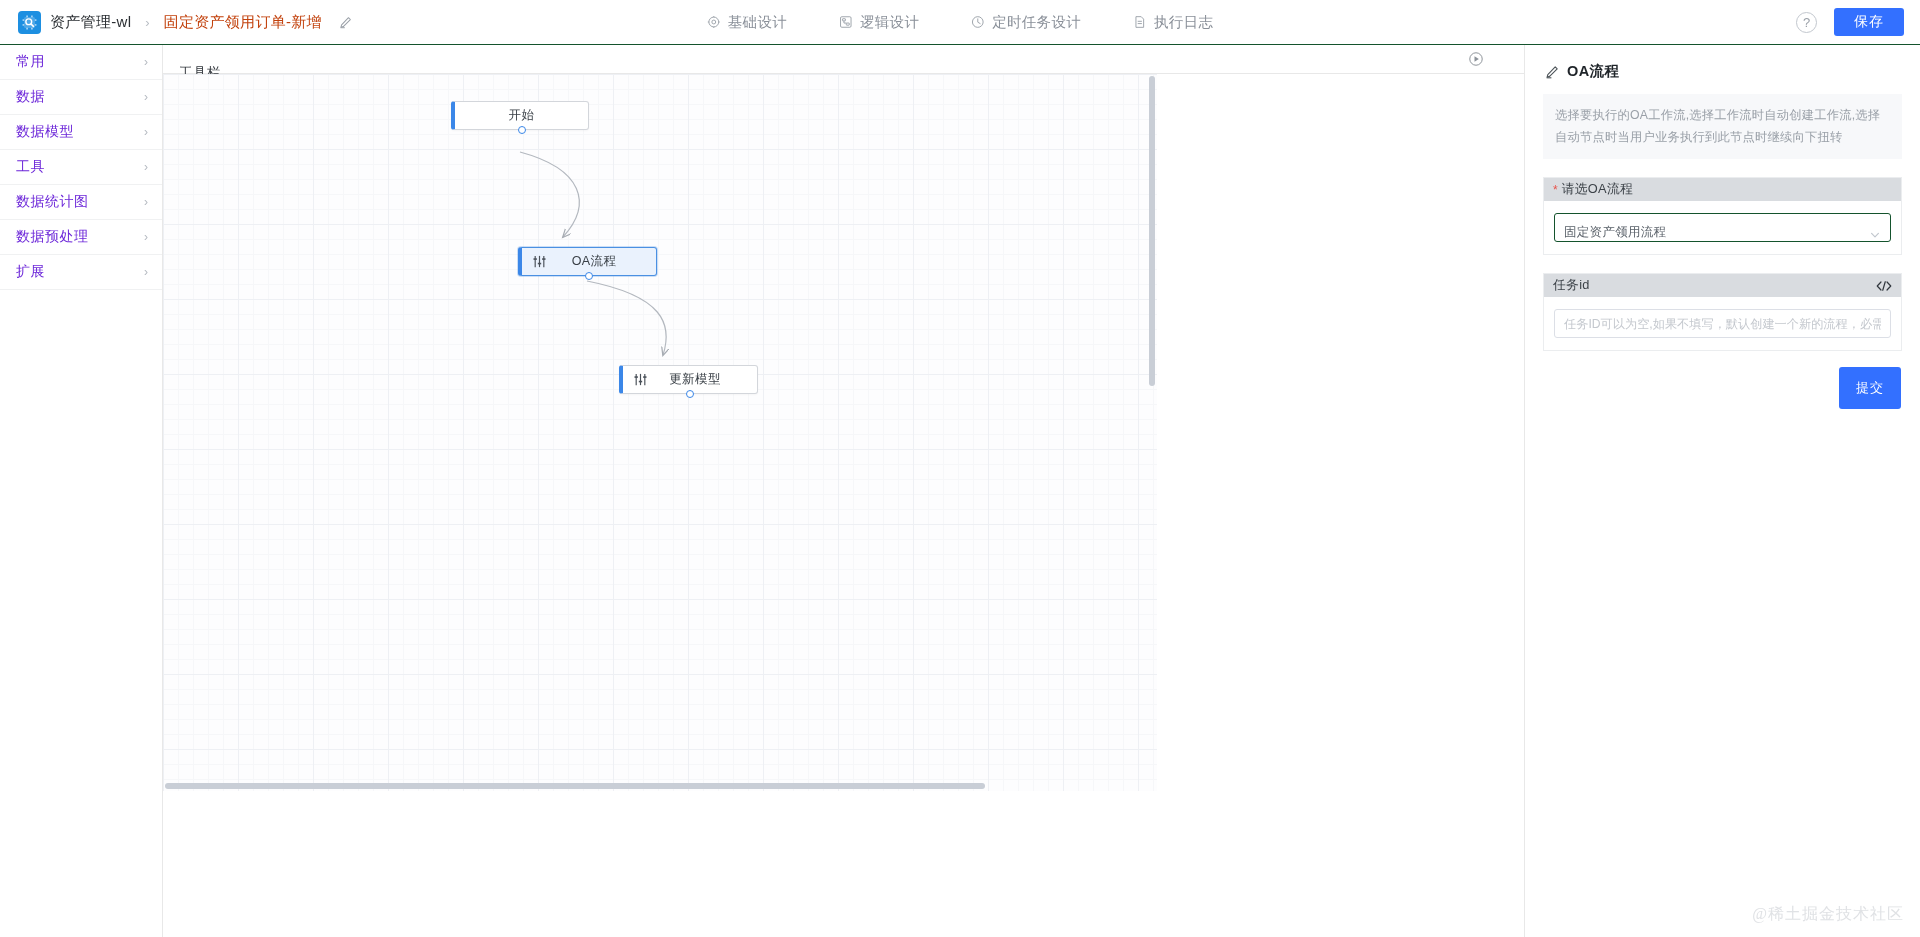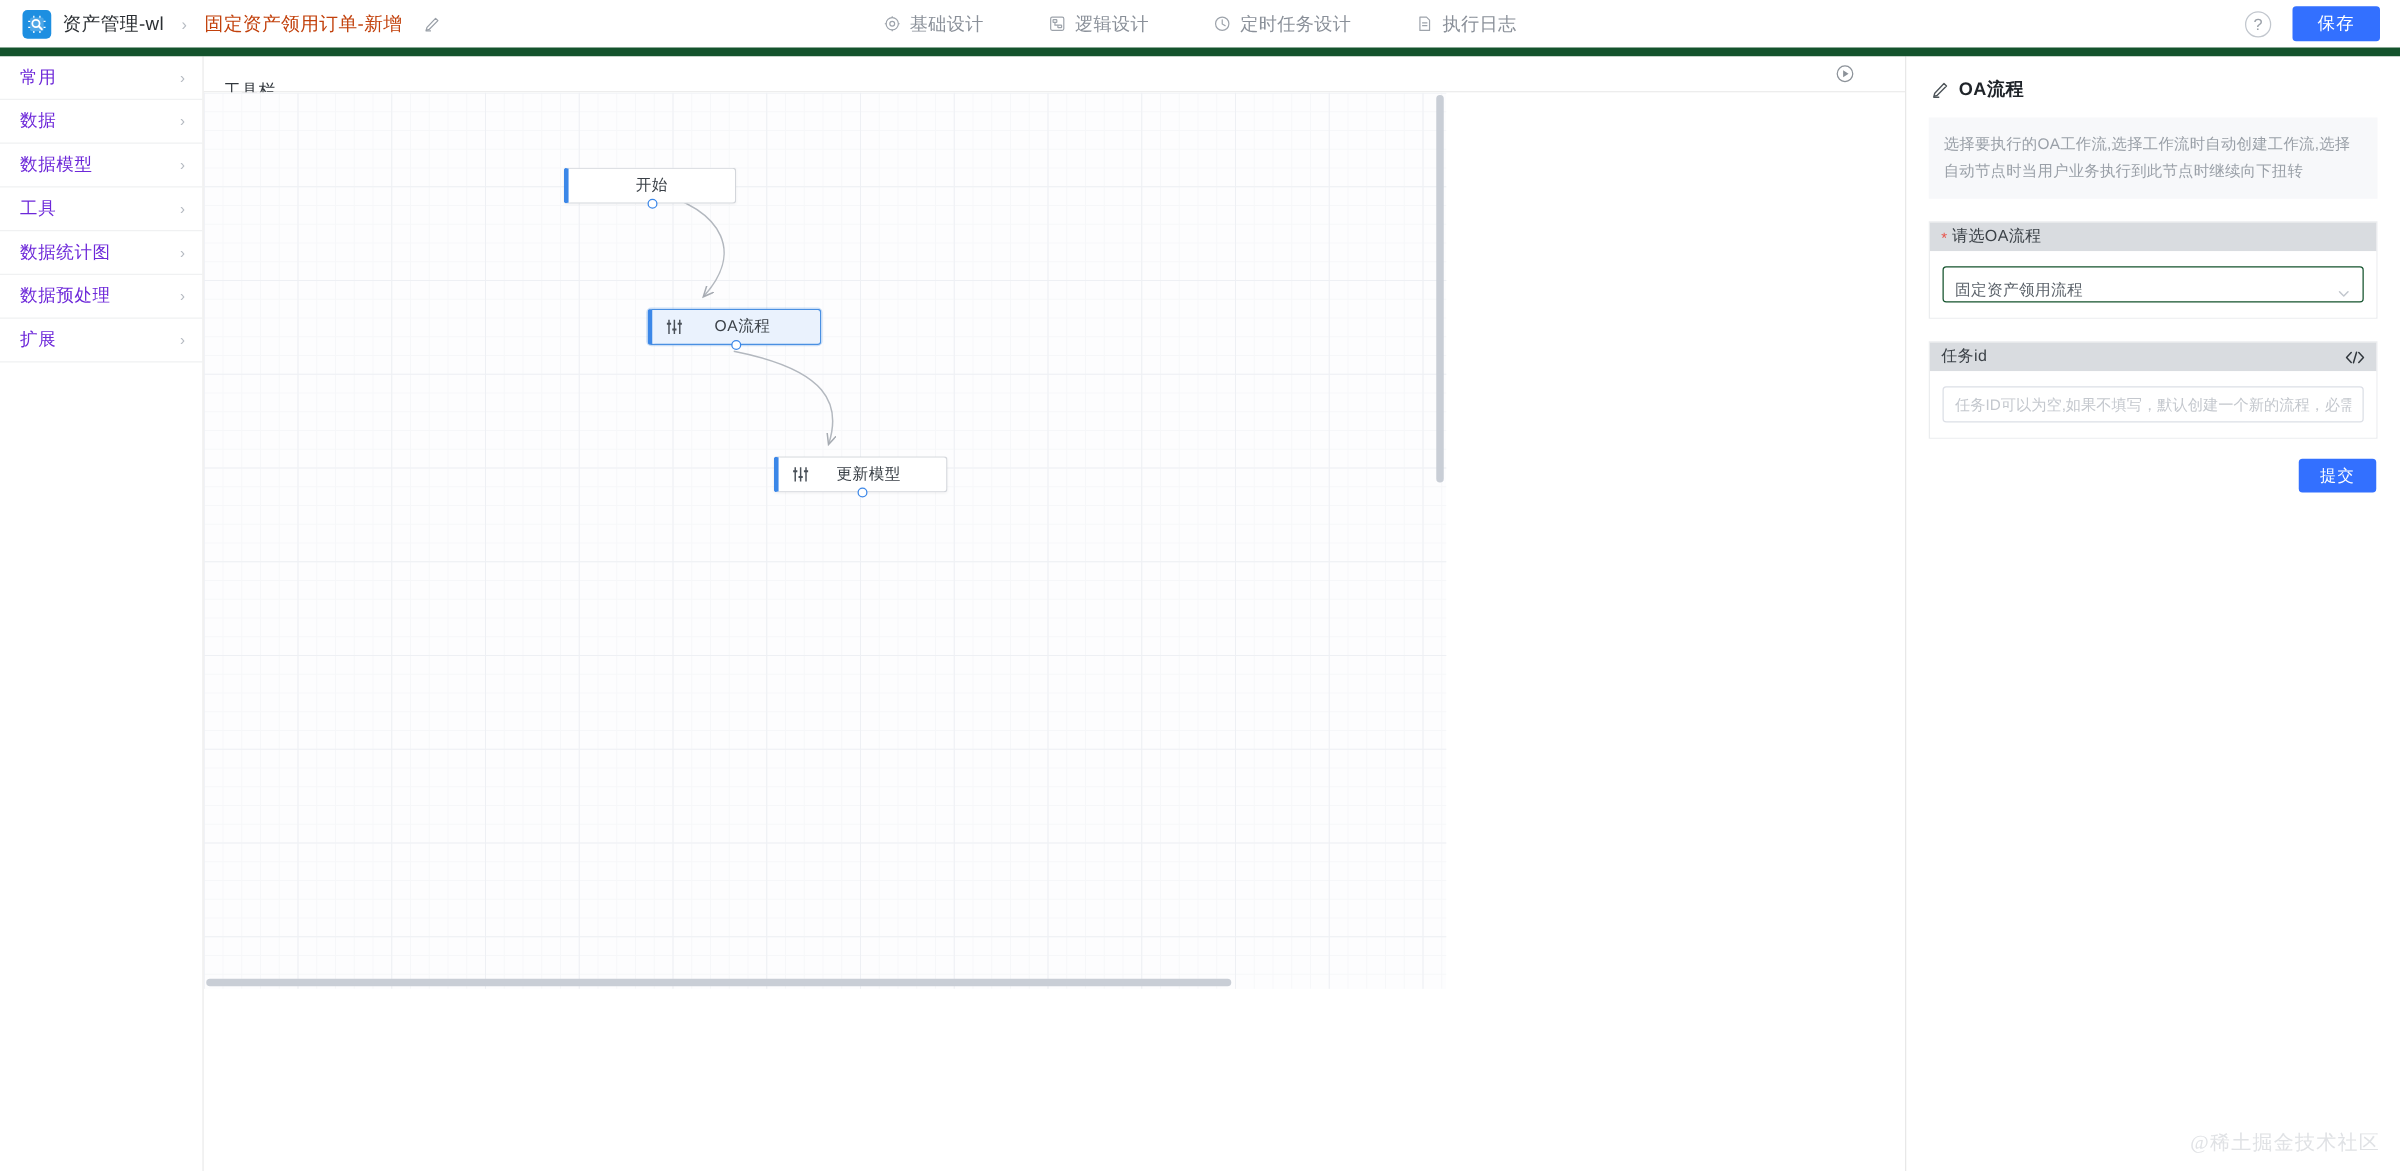--- a/index.html
+++ b/index.html
@@ -8,21 +8,21 @@
     font-family: "Liberation Sans", "DejaVu Sans", sans-serif;
     background: #ffffff; overflow: hidden;
     -webkit-font-smoothing: antialiased;
   }
   .app { width: 1920px; height: 937px; display: flex; flex-direction: column; }
 
   
   .header {
     height: 45px; min-height: 45px;
     background: #ffffff;
-    border-bottom: 7px solid #14532d;
+    border-bottom: 1px solid #14532d;
     display: flex; align-items: center;
     position: relative; z-index: 20;
   }
   .hdr-left { display: flex; align-items: center; padding-left: 18px; gap: 9px; }
   .logo {
     width: 23px; height: 23px; border-radius: 4px;
     background: #1d8fe1; position: relative;
     display: flex; align-items: center; justify-content: center;
     flex: none;
   }
@@ -195,21 +195,21 @@
     width: 100%; height: 29px;
     border: 1px solid #dcdfe6; border-radius: 3px;
     padding: 0 9px; font-size: 12.2px; color: #5c636b;
     font-family: inherit; outline: none; background: #fff;
   }
   .text-input::placeholder { color: #c4c8ce; }
 
   .submit-row { display: flex; justify-content: flex-end; padding: 16px 19px 0 0; }
   .submit-btn {
     background: #3370ff; color: #fff; border: none;
-    height: 27px; padding: 0 17px; border-radius: 3px;
+    height: 42px; padding: 0 17px; border-radius: 3px;
     font-size: 13px; letter-spacing: 1px; cursor: pointer;
     font-family: inherit;
   }
 
   .watermark {
     position: absolute; right: 16px; bottom: 12px;
     font-size: 16px; color: #e0e2e5; letter-spacing: 1px;
     font-family: "Liberation Serif", "DejaVu Serif", serif;
     user-select: none; white-space: nowrap;
   }
@@ -351,21 +351,21 @@
               <marker id="arrow" markerWidth="9" markerHeight="9" refX="6.5" refY="3.2" orient="auto" markerUnits="strokeWidth">
                 <path d="M0,0 L7,3.2 L0,6.4" fill="none" stroke="#a6abb2" stroke-width="1"></path>
               </marker>
             </defs>
 
             <path d="M357,78 C 420,95 430,130 400,163" fill="none" stroke="#b3b8bf" stroke-width="1.2" marker-end="url(#arrow)"></path>
 
             <path d="M424,207 C 500,222 510,250 500,281" fill="none" stroke="#b3b8bf" stroke-width="1.2" marker-end="url(#arrow)"></path>
           </svg>
 
-          <div class="node" style="left:288px; top:60px; width:138px;">
+          <div class="node" style="left:288px; top:27px; width:138px;">
             <span class="node-txt nopad">开始</span>
             <span class="port"></span>
           </div>
 
           <div class="node sel" style="left:355px; top:173px; width:139px;">
             <span class="node-ico">
               <svg width="15" height="15" viewBox="0 0 16 16" fill="none" stroke="currentColor" stroke-width="1.25">
                 <line x1="3.4" y1="2" x2="3.4" y2="14"></line>
                 <line x1="8" y1="2" x2="8" y2="14"></line>
                 <line x1="12.6" y1="2" x2="12.6" y2="14"></line>

